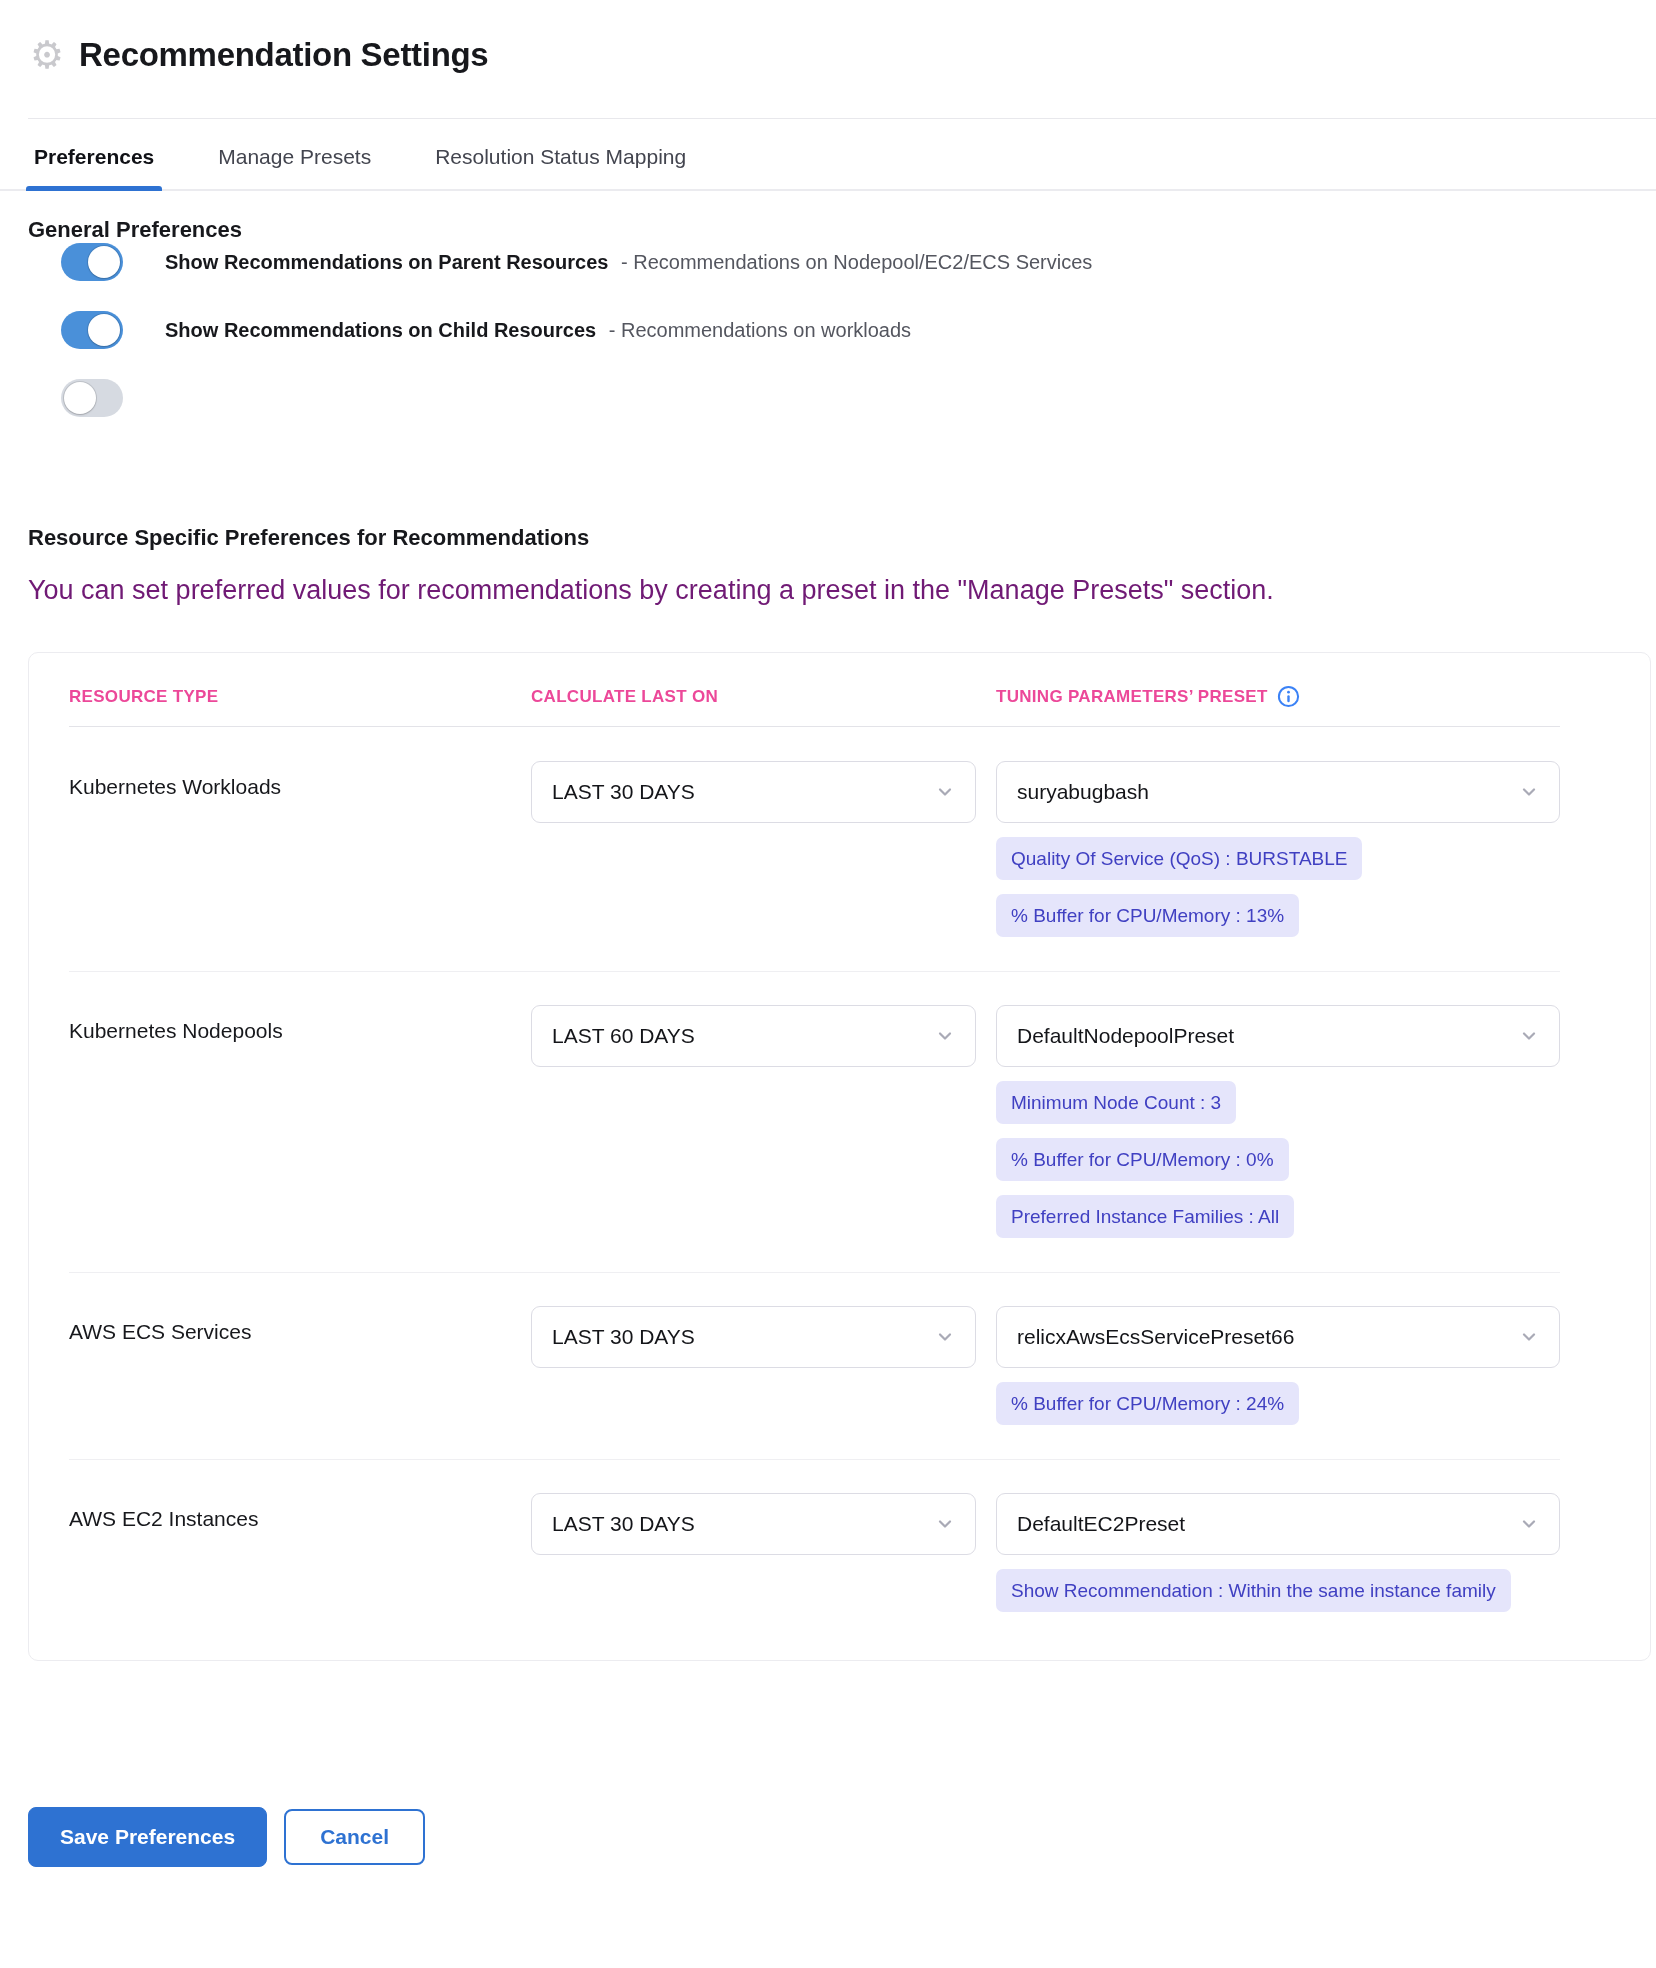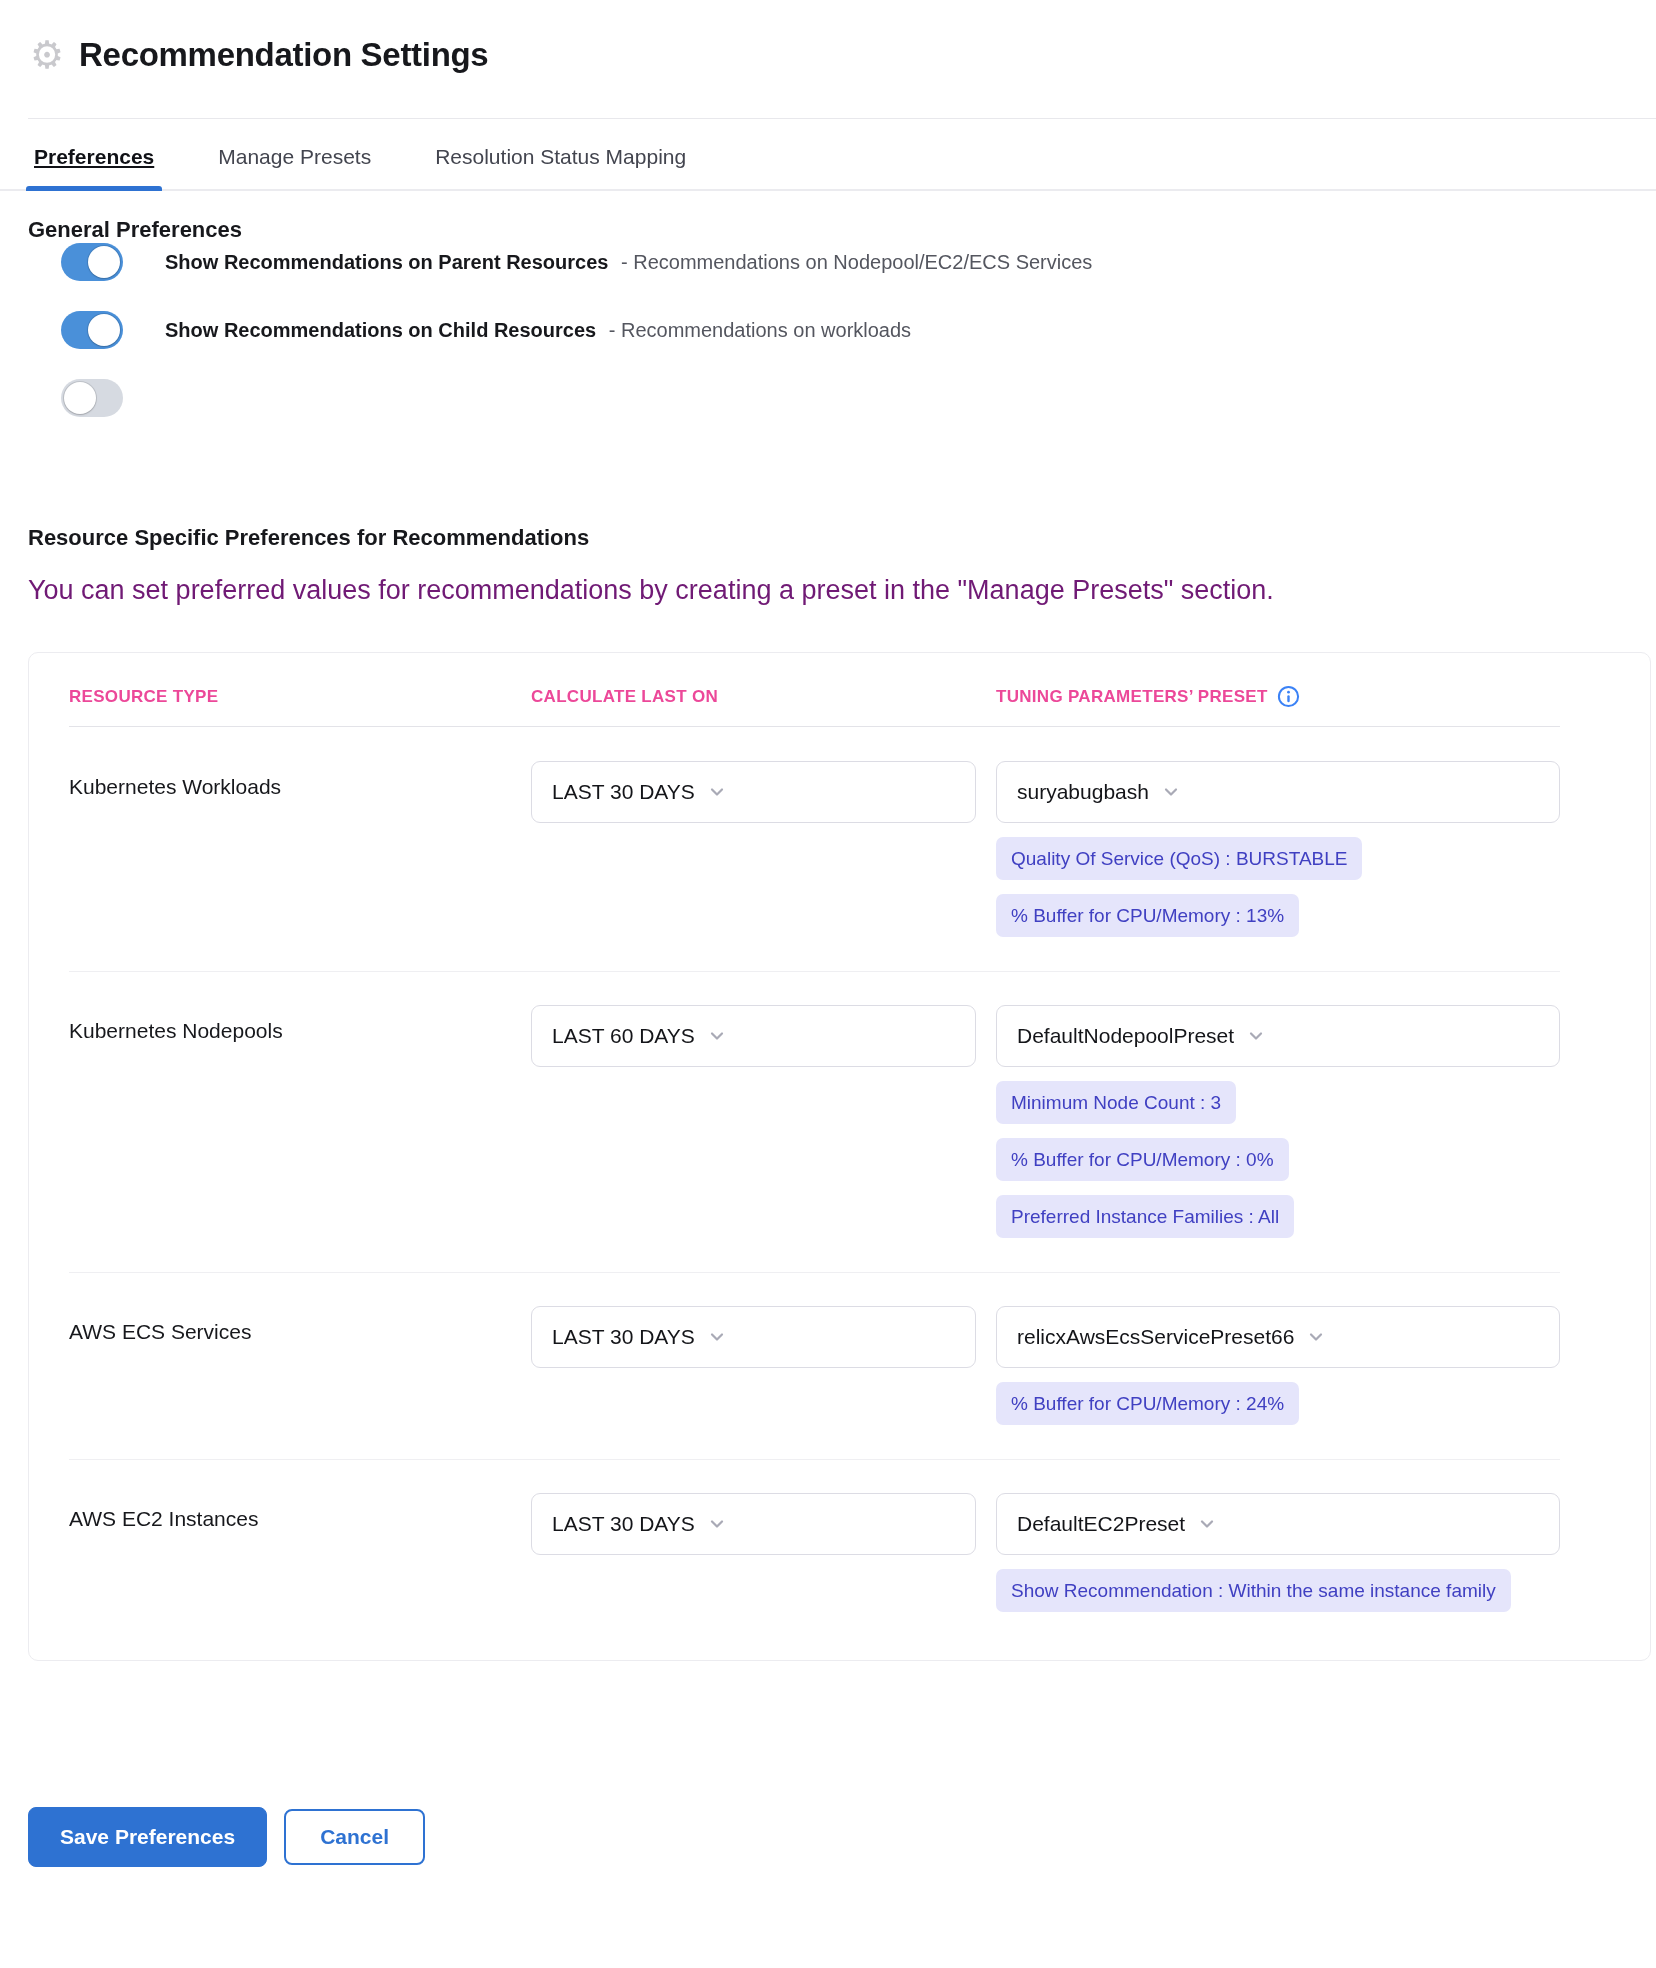--- a/index.html
+++ b/index.html
@@ -17,21 +17,21 @@
   .gear { font-size: 38px; line-height: 38px; color: #c9c9cd; font-family: "DejaVu Sans", sans-serif; }
   .title { font-size: 33px; font-weight: bold; letter-spacing: -0.3px; color: #17181c; }
   .title-divider { height: 1px; background: #e8e8ec; margin: 44px 0 0 28px; }
 
   
   .tabs { display: flex; gap: 56px; padding-left: 30px; border-bottom: 2px solid #ebebef; }
   .tab {
     position: relative; font-size: 21px; color: #43454f;
     padding: 26px 4px 20px 4px; cursor: pointer; white-space: nowrap;
   }
-  .tab.active { font-weight: bold; color: #101116; text-decoration: underline; }
+  .tab.active { font-weight: bold; color: #101116; }
   .tab.active::after {
     content: ""; position: absolute; left: -4px; right: -4px; bottom: -2px;
     height: 5px; background: #2e72d2; border-radius: 3px 3px 0 0;
   }
 
   
   .section-heading { font-size: 22px; font-weight: bold; color: #17181c; }
   .general { padding: 26px 0 0 28px; }
   .toggle-rows { }
   .toggle-row { display: flex; align-items: center; margin: 0 0 30px 33px; }
@@ -75,21 +75,21 @@
 
   .trow { position: relative; padding-top: 34px; padding-bottom: 34px; }
   .trow + .trow::before {
     content: ""; position: absolute; top: 0; left: 40px; right: 90px;
     height: 1px; background: #efeff2;
   }
   .trow:last-child { padding-bottom: 48px; }
   .rt-cell { font-size: 21px; color: #17181c; padding-top: 14px; }
 
   .select {
-    display: flex; align-items: center; 
+    display: flex; align-items: center; justify-content: space-between;
     border: 1px solid #dcdce4; border-radius: 9px; background: #ffffff;
     padding: 15px 20px; font-size: 21px; line-height: 30px; color: #141519;
     cursor: pointer;
   }
   .select.calc { width: 445px; }
   .select.preset { width: 100%; }
   .chev { flex: 0 0 auto; margin-left: 12px; }
 
   .tags { display: flex; flex-direction: column; align-items: flex-start; }
   .tag {

